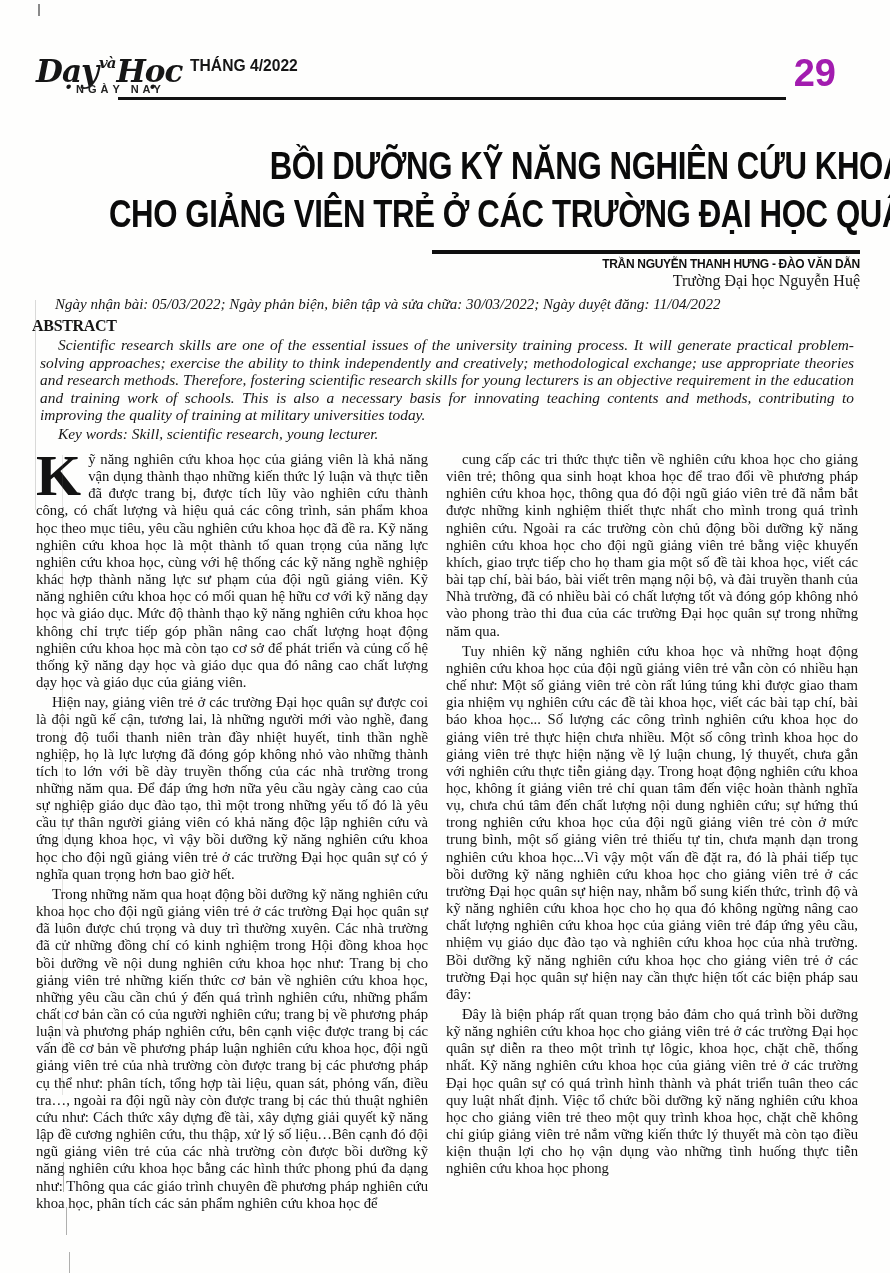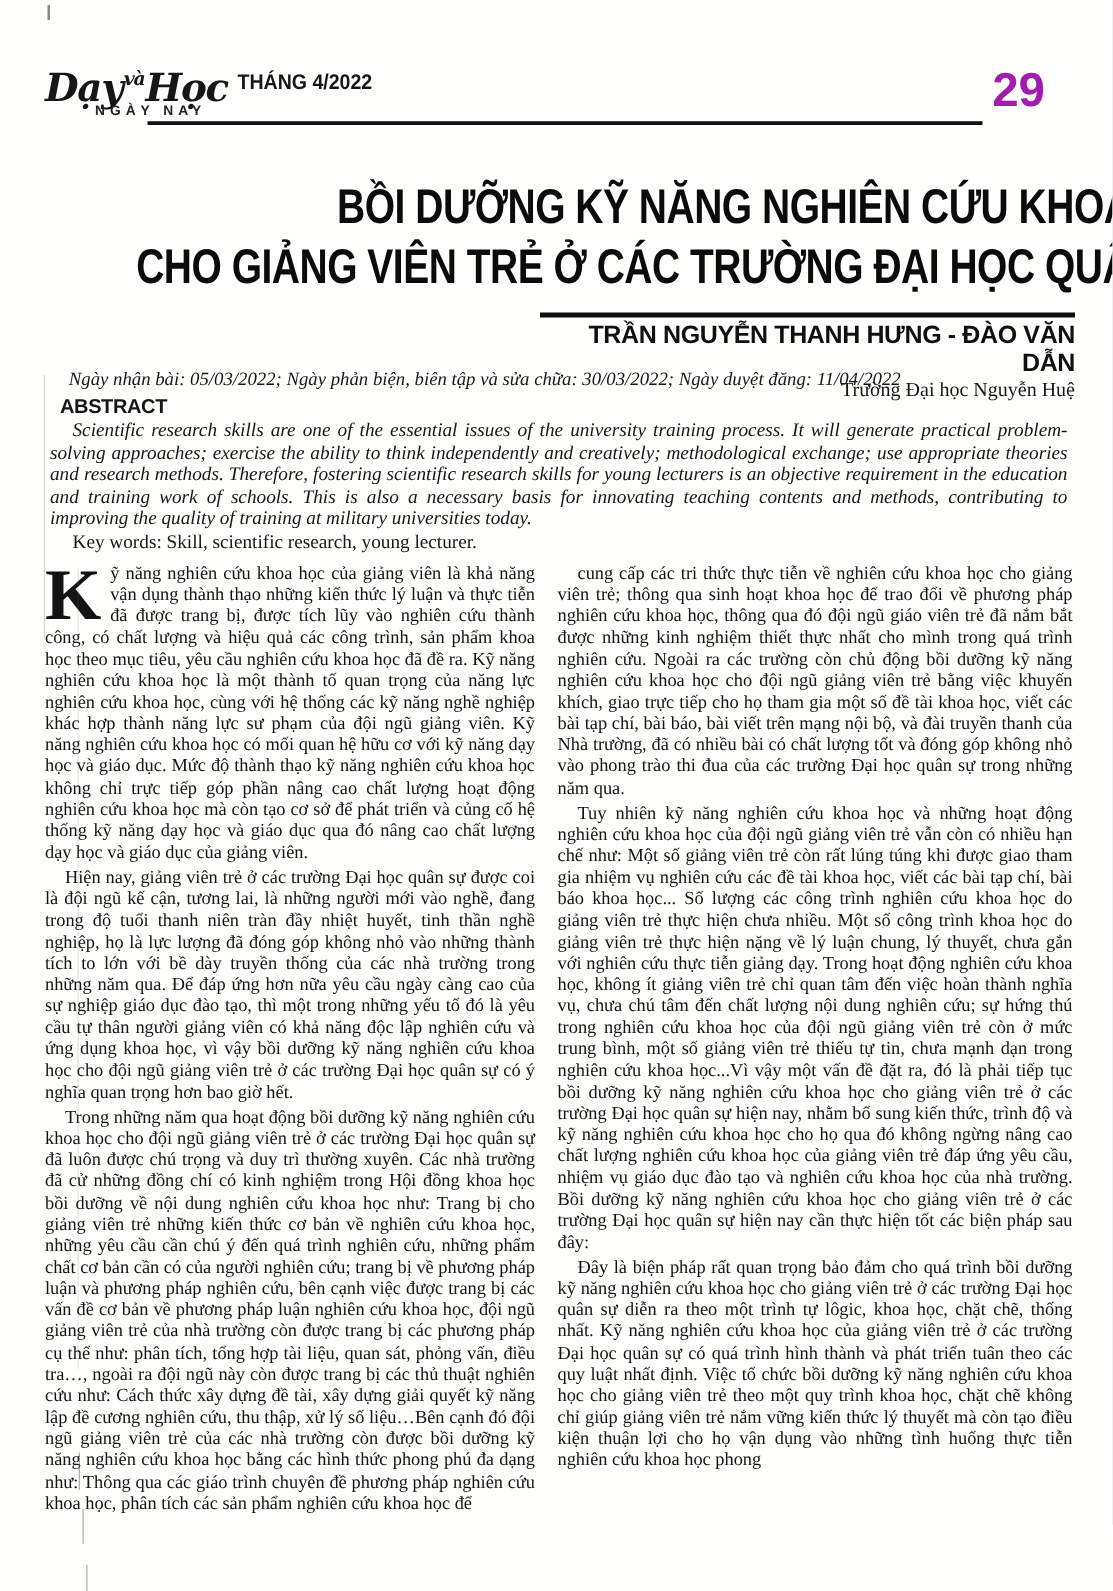--- a/index.html
+++ b/index.html
@@ -48,42 +48,42 @@
     font-family:"Liberation Sans", sans-serif;
     font-weight:bold; font-size:39px; line-height:1.22;
     letter-spacing:-0.5px; color:#0b0b0b; white-space:nowrap;
   }
 
   
   .byline { position:absolute; top:250px; right:30px; width:428px; text-align:right; }
   .byline-rule { width:100%; height:4px; background:#0f0f0f; margin-bottom:3px; }
   .authors {
     font-family:"Liberation Sans", sans-serif;
-    font-weight:bold; font-size:20px; letter-spacing:-0.3px; color:#101010;
+    font-weight:bold; font-size:12px; letter-spacing:-0.3px; color:#101010;
   }
   .affiliation { font-size:16px; margin-top:1px; }
 
   
   .dates {
     position:absolute; top:296px; left:55px; right:40px;
     font-style:italic; font-size:15px; white-space:nowrap;
   }
   .abstract-heading {
-    position:absolute; top:317px; left:48px;
-    font-family:Liberation Sans, sans-serif;
+    position:absolute; top:317px; left:32px;
+    font-family:Liberation Serif, serif;
     font-weight:bold; font-size:16px; letter-spacing:-0.3px;
   }
   .abstract-text {
     position:absolute; top:336px; left:40px; right:36px;
     font-style:italic; font-size:15.4px; line-height:17.6px;
     text-align:justify; text-indent:18px;
   }
   .keywords {
     position:absolute; top:425px; left:40px; right:36px;
-    font-size:15.4px; text-indent:18px;
+    font-style:italic; font-size:15.4px; text-indent:18px;
   }
 
   
   .columns { position:absolute; top:451px; left:36px; display:flex; }
   .col { text-align:justify; font-size:14.7px; line-height:17.15px; color:#131313; }
   .col-left  { width:392px; margin-right:18px; }
   .col-right { width:412px; }
   .col p { margin:0 0 3px 0; text-indent:16px; }
   .dropcap-para { text-indent:0 !important; }
   .dropcap {

